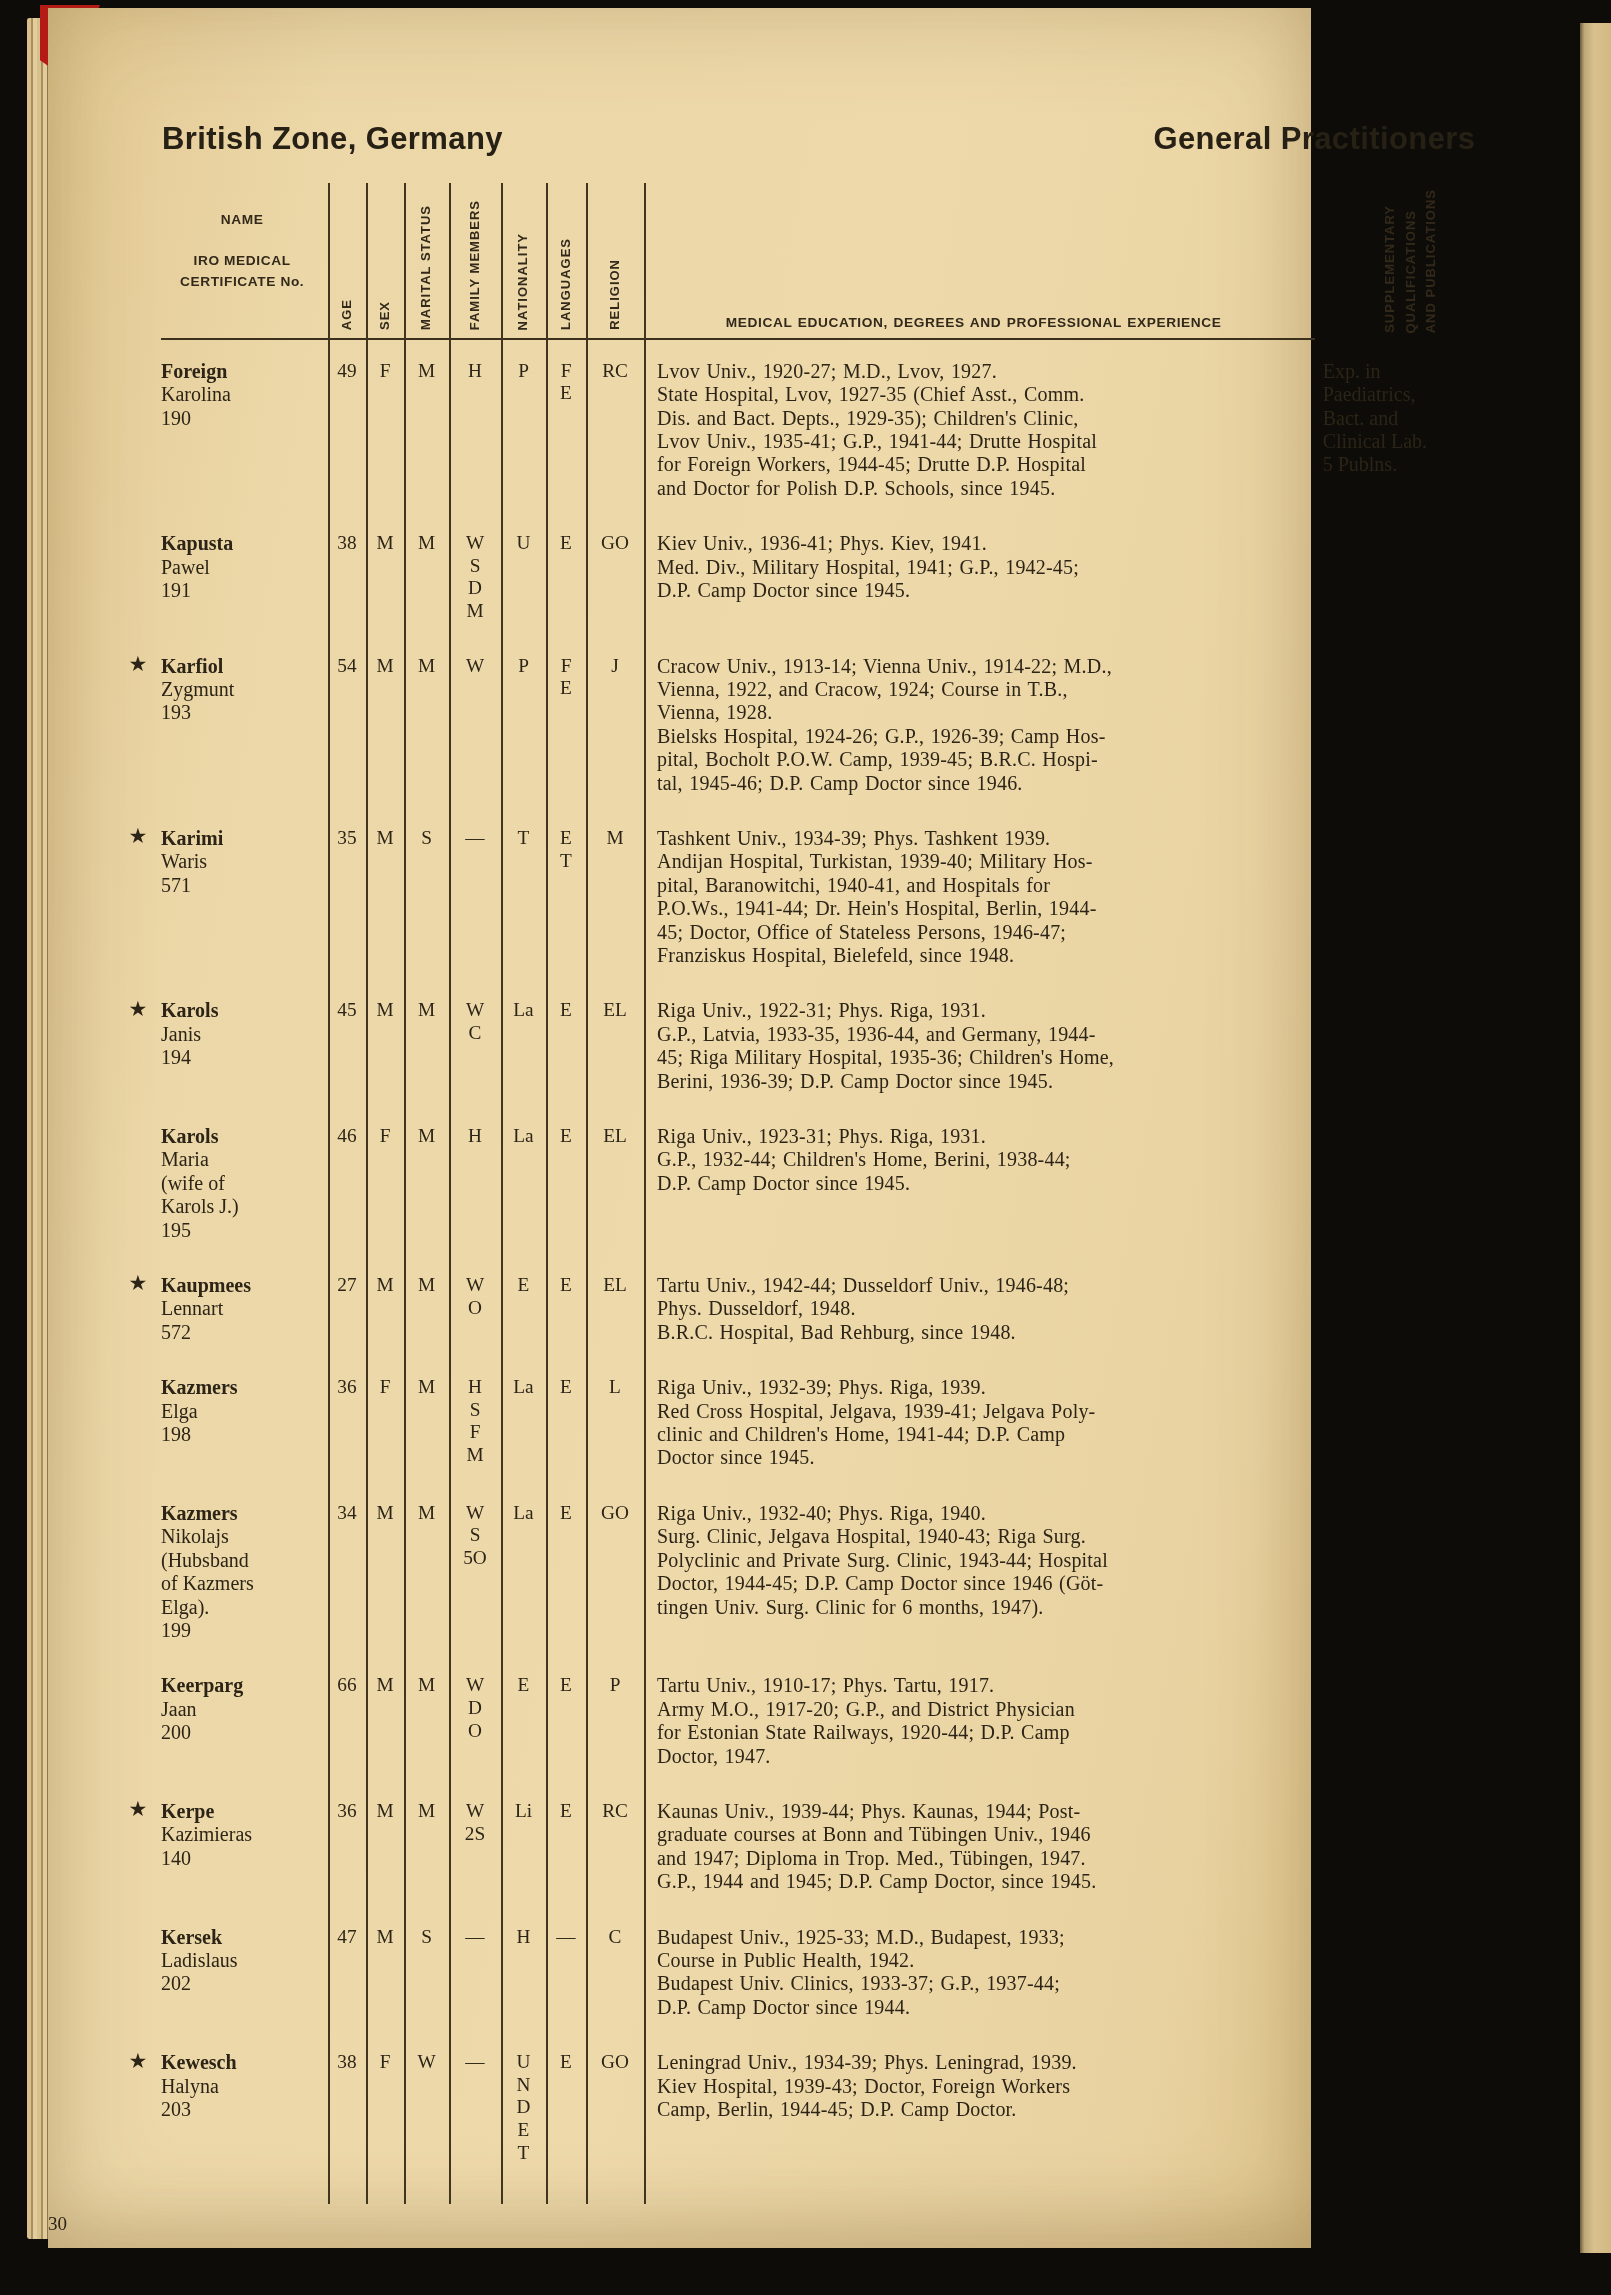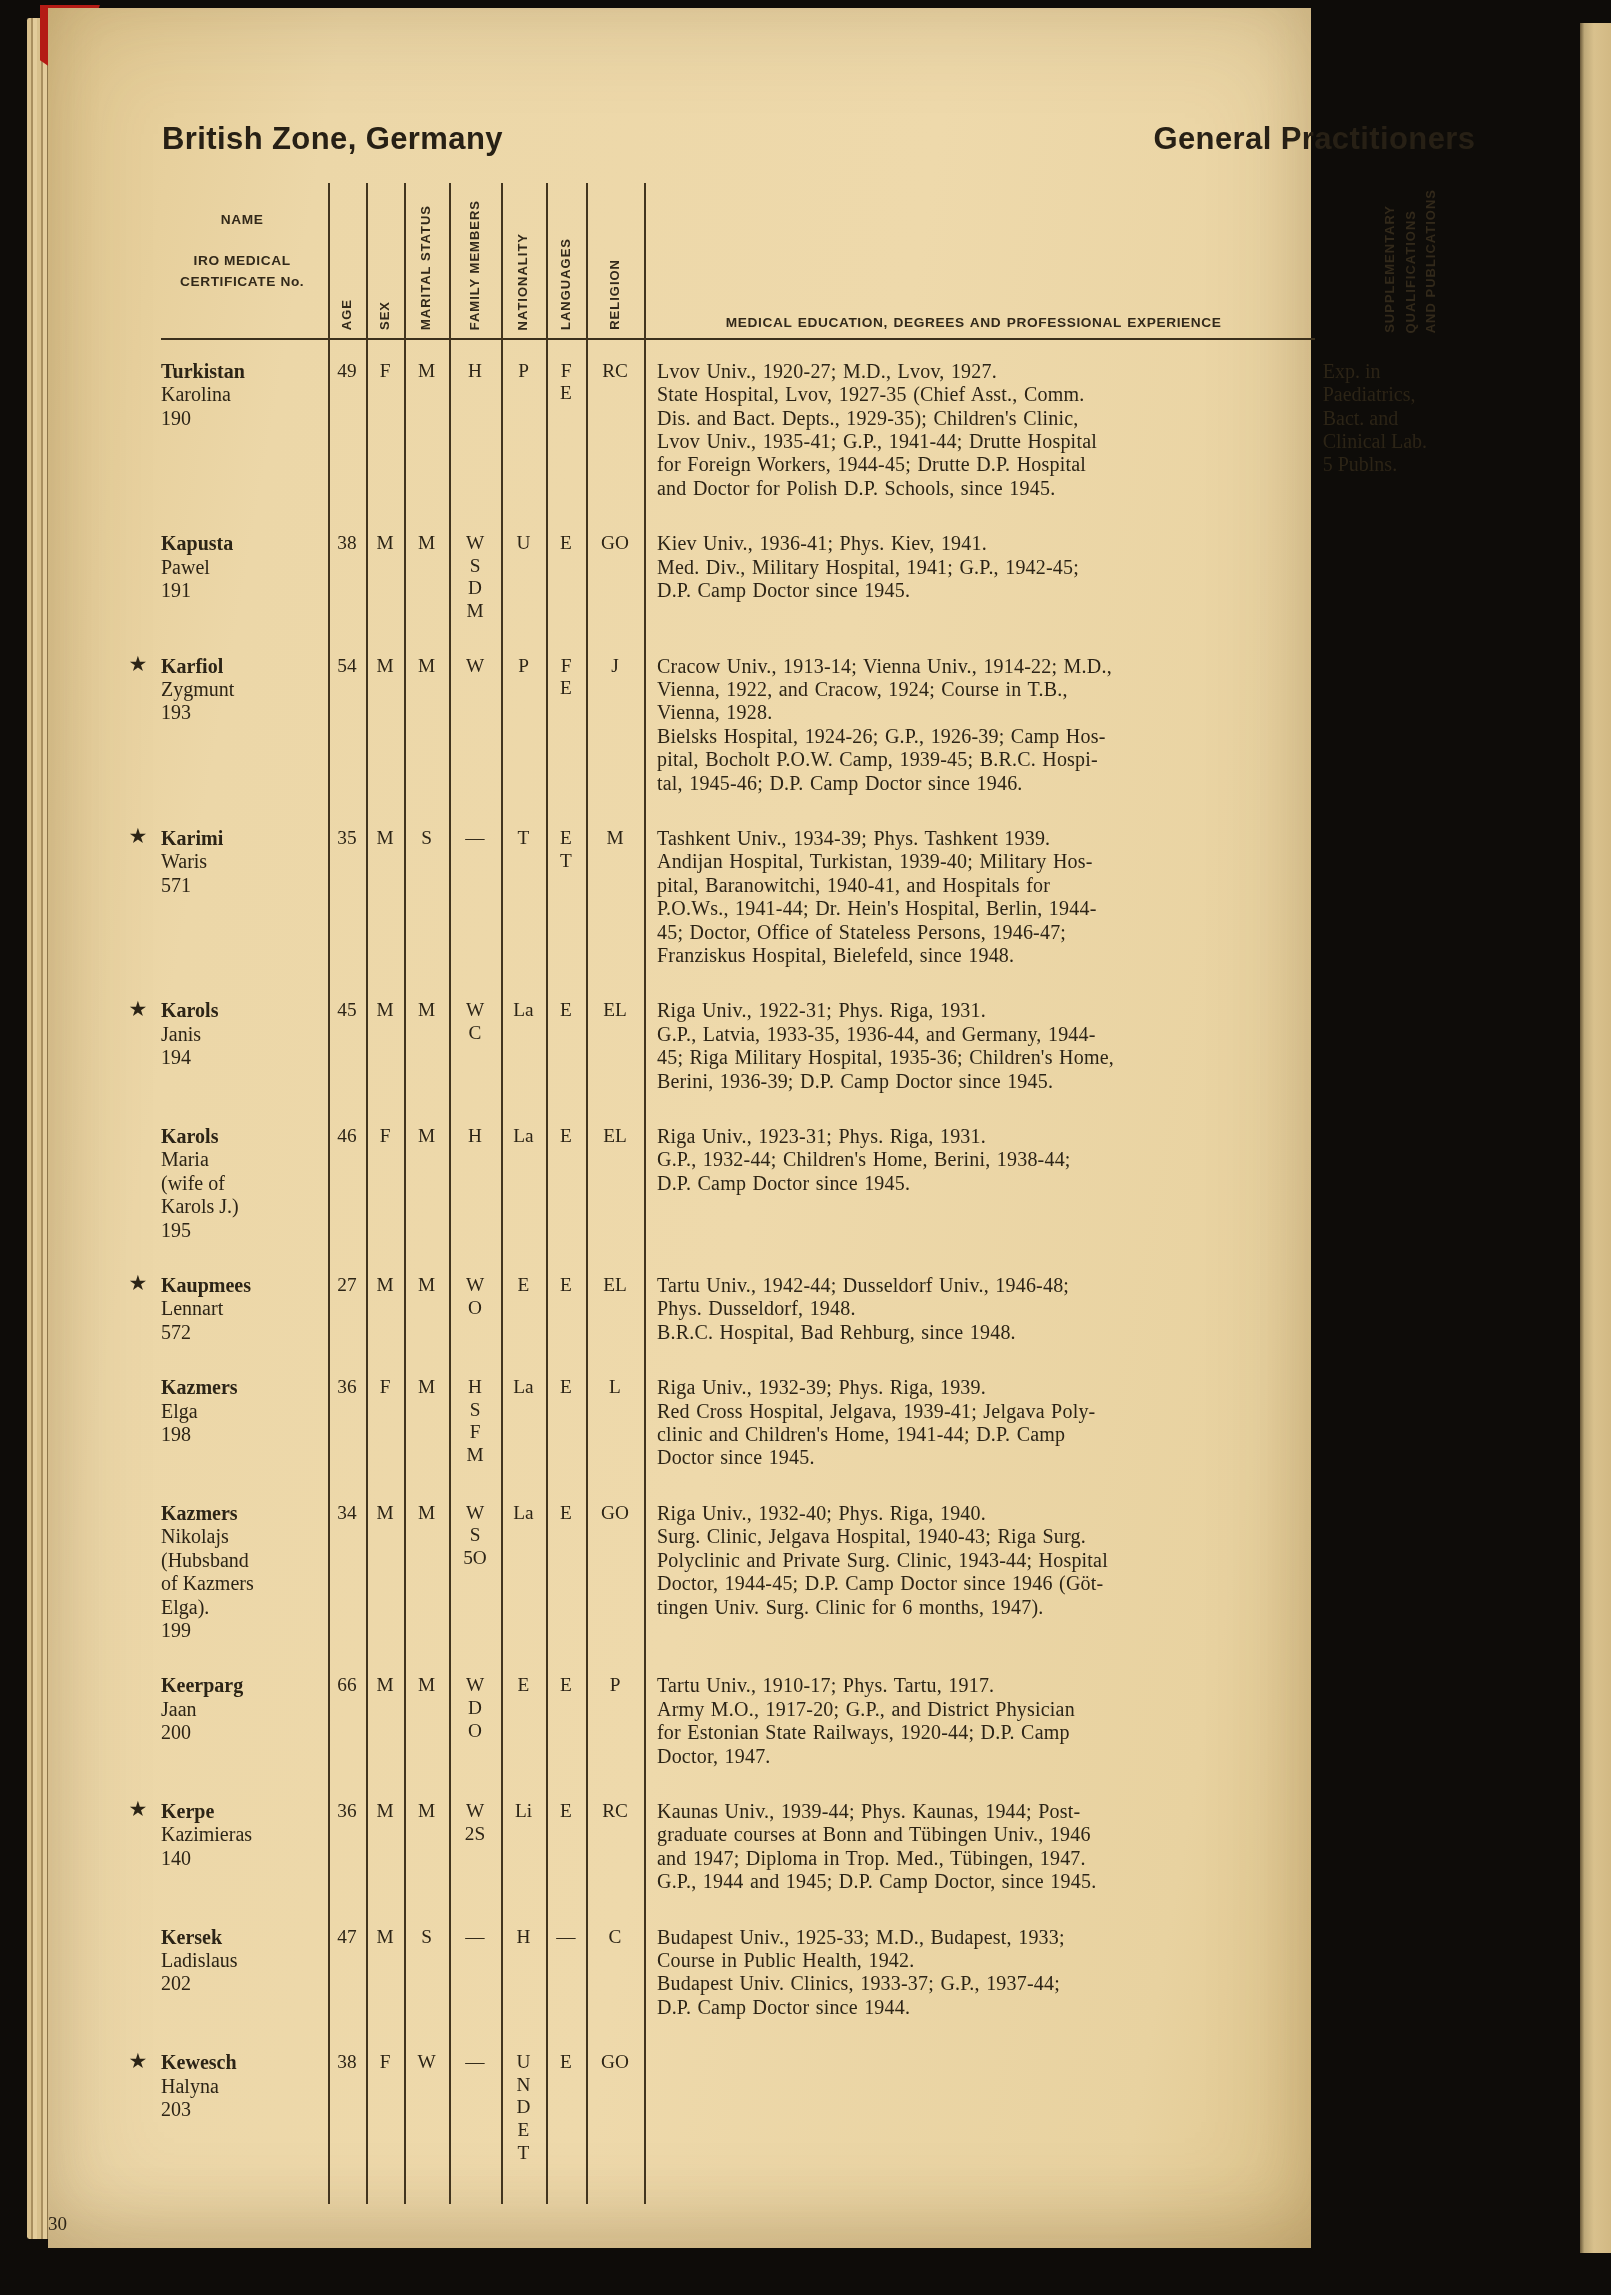--- a/index.html
+++ b/index.html
@@ -146,21 +146,21 @@
           <span class="vert">AND PUBLICATIONS</span>
         </div>
       </div>
 
       <div class="hrule"></div>
 
       <div class="tbody">
   <div class="row">
     <div class="cell c-name">
       <span class="star"></span>
-      <span class="surname">Turkistan</span>
+      <span class="surname">Foreign</span>
       <span class="pre">Karolina
 190</span>
     </div>
     <div class="cell c-age pre">49</div>
     <div class="cell c-sex pre">F</div>
     <div class="cell c-mar pre">M</div>
     <div class="cell c-fam pre">H</div>
     <div class="cell c-nat pre">P</div>
     <div class="cell c-lang pre">F
 E</div>
@@ -441,20 +441,23 @@
     <div class="cell c-sex pre">F</div>
     <div class="cell c-mar pre">W</div>
     <div class="cell c-fam pre">—</div>
     <div class="cell c-nat pre">U
 N
 D
 E
 T</div>
     <div class="cell c-lang pre">E</div>
     <div class="cell c-rel pre">GO</div>
+    <div class="cell c-exp pre">Leningrad Univ., 1934-39; Phys. Leningrad, 1939.
+Kiev Hospital, 1939-43; Doctor, Foreign Workers
+Camp, Berlin, 1944-45; D.P. Camp Doctor.</div>
     <div class="cell c-sup pre"></div>
   </div>
 </div>
     </div>
   </div>
 
   <div class="page-number">30</div>
 </div>
 
 

